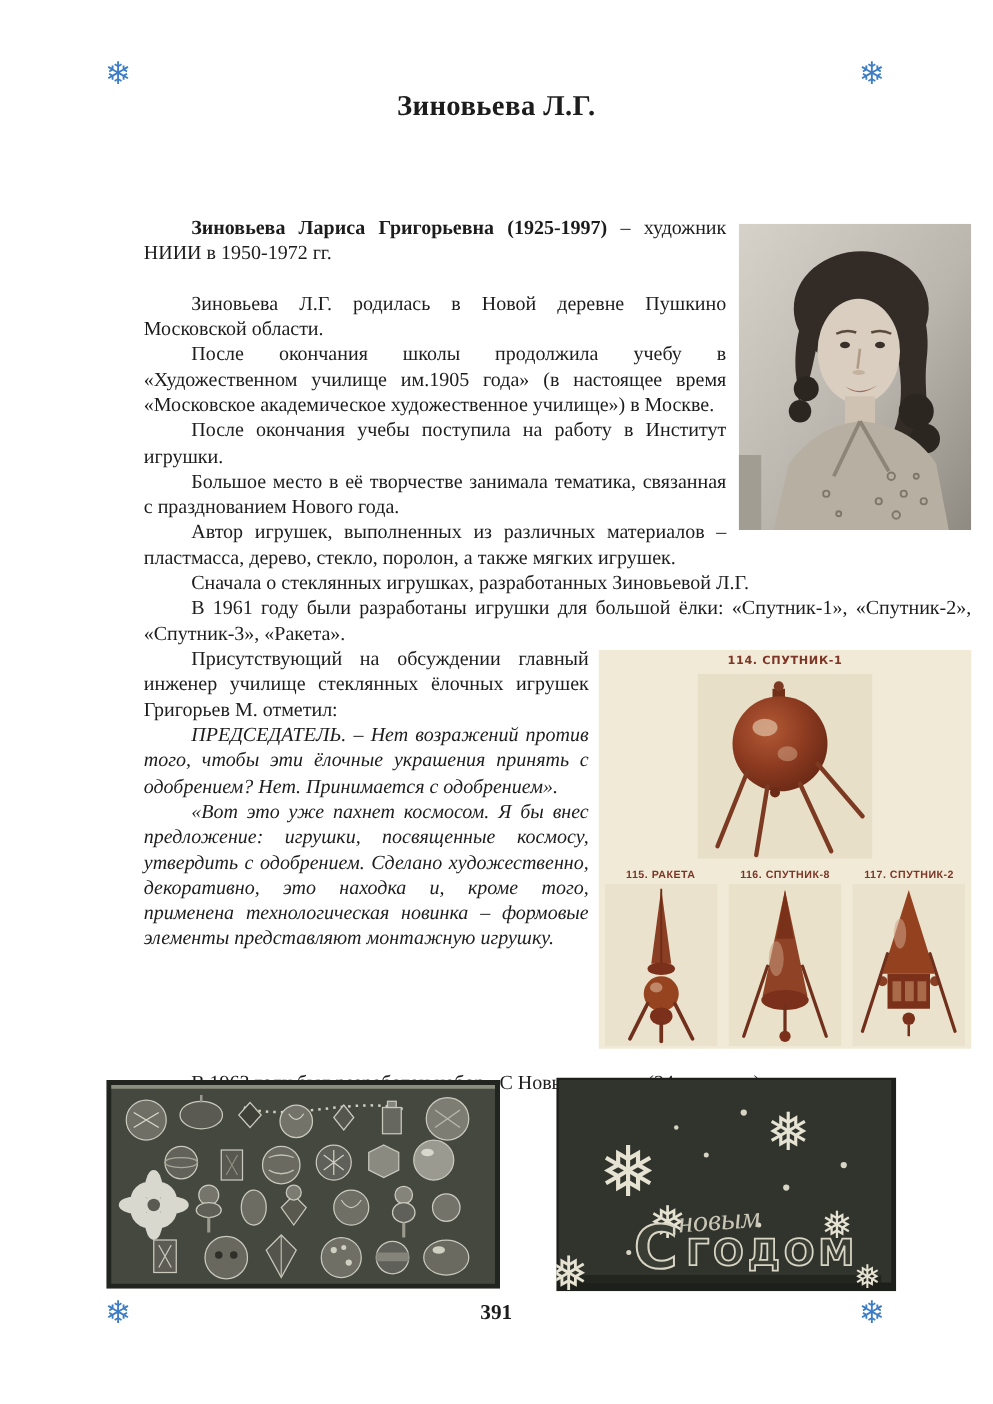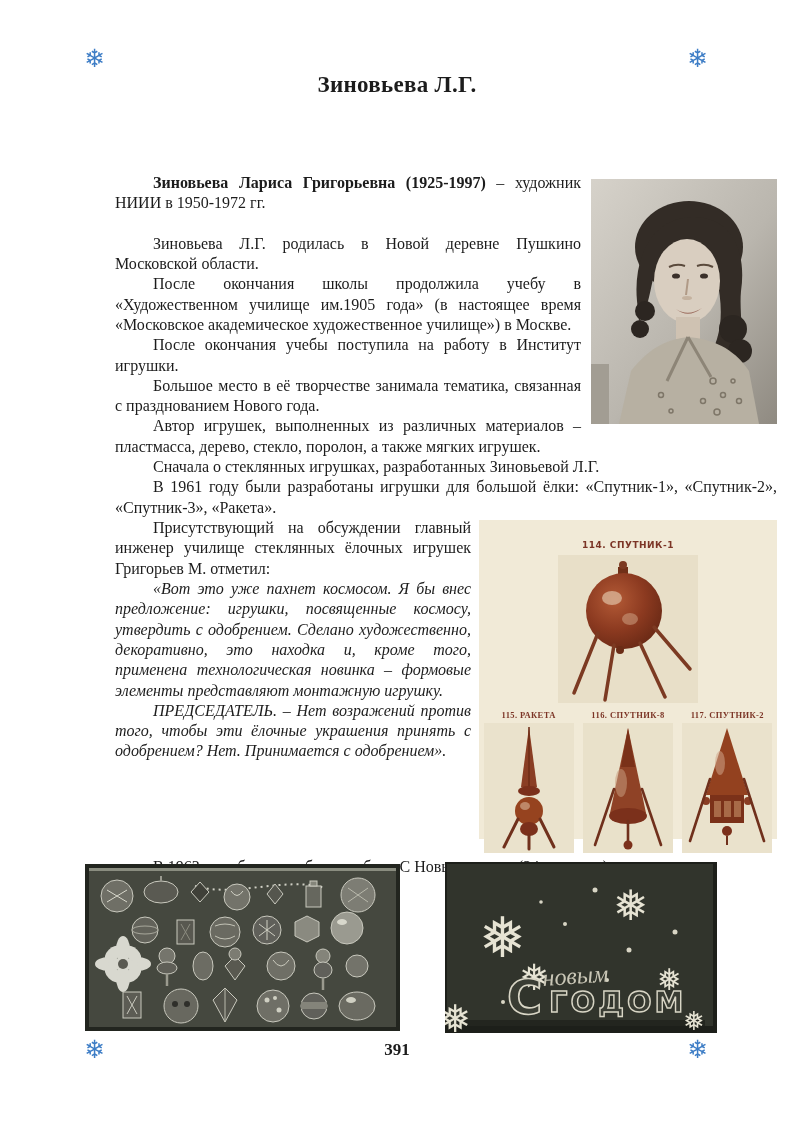--- a/index.html
+++ b/index.html
@@ -13,24 +13,24 @@
         font-size:23px;font-weight:bold;letter-spacing:0.3px;}
   .content{position:absolute;left:75px;width:662px;margin-left:40px;}
   .content-1{top:173px;}
   .content p{margin:0;font-size:16px;line-height:1.27;text-align:justify;text-indent:38px;}
   p.lead{margin-bottom:20px;}
   p.italic{font-style:italic;}
   p.closing{clear:both;padding-top:12px;}
   .portrait{float:right;width:186px;height:245px;margin:6px 0 10px 10px;}
   .sputnik-panel{float:right;width:298px;height:319px;margin:2px 0 6px 8px;
         background:#f1ead7;box-sizing:border-box;}
-  .panel-label-top{padding-top:20px;text-align:center;font-family:"DejaVu Sans", sans-serif;
+  .panel-label-top{padding-top:4px;text-align:center;font-family:"DejaVu Sans", sans-serif;
         font-size:9px;font-weight:bold;letter-spacing:0.5px;color:#7c3526;}
   .panel-photo{margin:5px auto 0 auto;width:140px;height:148px;}
-  .panel-row-labels{display:flex;margin-top:7px;font-family:Liberation Serif, serif;
+  .panel-row-labels{display:flex;margin-top:7px;font-family:Liberation Sans, sans-serif;
         font-size:8.5px;font-weight:bold;letter-spacing:0.4px;color:#7c3526;}
   .panel-row-labels span{flex:1;text-align:center;}
   .panel-photos{display:flex;justify-content:space-between;margin-top:3px;padding:0 3px;}
   .figures-row{position:absolute;left:85px;top:862px;width:640px;height:175px;}
   .fig-tray{position:absolute;left:0;top:2px;width:315px;height:167px;}
   .fig-box{position:absolute;left:360px;top:0;width:272px;height:171px;}
   .page-number{position:absolute;left:0;right:0;top:1040px;text-align:center;
         font-size:17px;font-weight:bold;}
 </style>
 </head>
@@ -170,22 +170,22 @@
           <g stroke="#70301c" stroke-width="2.6" stroke-linecap="round">
             <path d="M28 56 L8 118"></path>
               <path d="M62 56 L82 118"></path>
           </g>
           <circle cx="45" cy="108" r="5" fill="#7b301b"></circle>
           <path d="M45 113 L45 122" stroke="#70301c" stroke-width="2"></path>
         </svg>
       </div>
     </div>
     <p>Присутствующий на обсуждении главный инженер училище стеклянных ёлочных игрушек Григорьев М. отметил:</p>
+    <p class="italic">ПРЕДСЕДАТЕЛЬ. – Нет возражений против того, чтобы эти ёлочные украшения принять с одобрением? Нет. Принимается с одобрением».</p>
     <p class="italic">«Вот это уже пахнет космосом. Я бы внес предложение: игрушки, посвященные космосу, утвердить с одобрением. Сделано художественно, декоративно, это находка и, кроме того, применена технологическая новинка – формовые элементы представляют монтажную игрушку.</p>
-    <p class="italic">ПРЕДСЕДАТЕЛЬ. – Нет возражений против того, чтобы эти ёлочные украшения принять с одобрением? Нет. Принимается с одобрением».</p>
     <p class="closing">В 1963 году был разработан набор «С Новым годом» (24 игрушки).</p>
   </div>
 
   <div class="figures-row">
     <div class="fig-tray">
       <svg viewBox="0 0 315 167" width="315" height="167">
         <rect width="315" height="167" fill="#22251f"></rect>
         <rect x="4" y="4" width="307" height="159" fill="#45483f"></rect>
         <rect x="4" y="4" width="307" height="3" fill="#8a8d80"></rect>
         <path d="M110 22 C150 34 200 12 240 24" stroke="#cfcfc4" stroke-width="2" fill="none" stroke-dasharray="2 4"></path>

